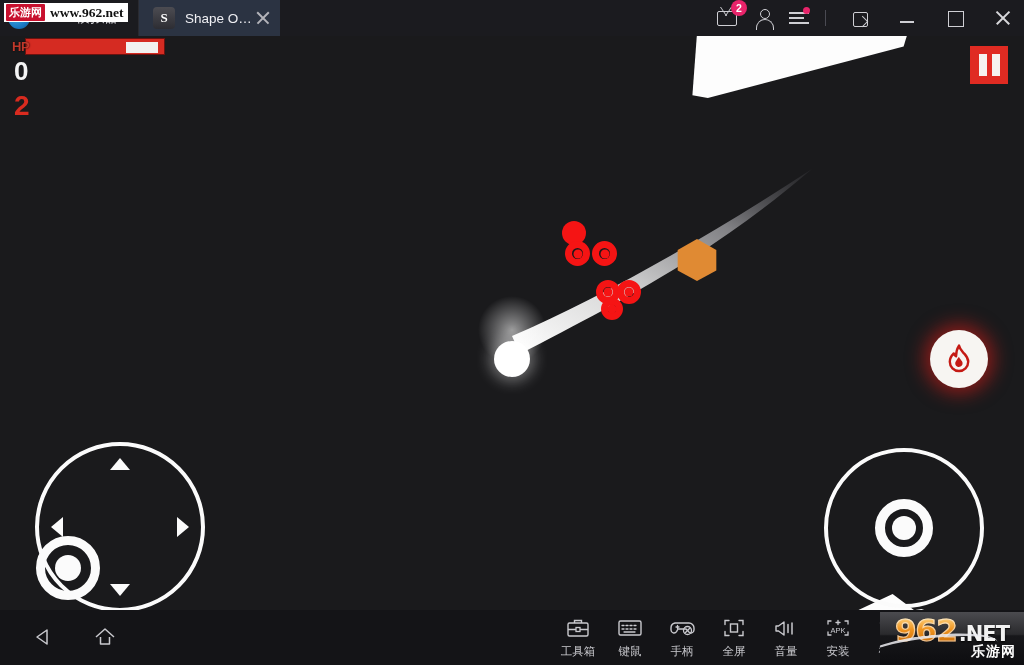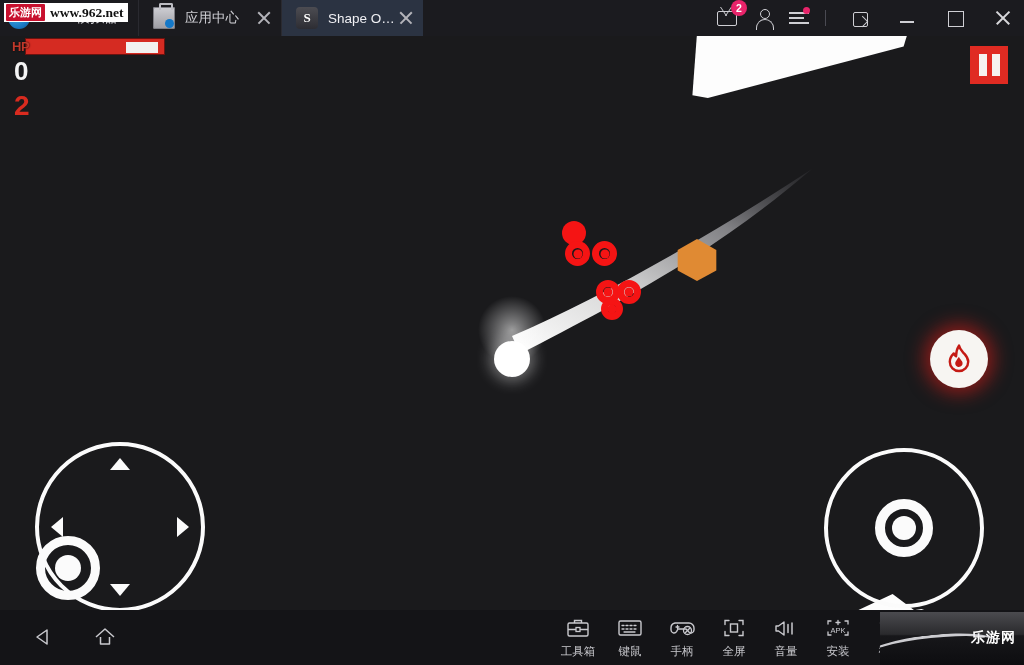--- a/index.html
+++ b/index.html
@@ -420,25 +420,20 @@
 <div id="app">
 
   <div class="titlebar">
 
     <div class="tb-brand">
       <div class="brand-logo"></div>
       <div class="brand-text">MuMu模拟器</div>
     </div>
 
 
-    <div class="tab wide">
-      <div class="tab-icon icon-briefcase"></div>
-      <div class="tab-label">应用中心</div>
-      <div class="tab-close"></div>
-    </div>
 
     <div class="tab active">
       <div class="tab-icon icon-app-s">S</div>
       <div class="tab-label">Shape Of ...</div>
       <div class="tab-close"></div>
     </div>
 
     <div class="tb-spacer"></div>
 
     <div class="tb-tools">
@@ -653,17 +648,21 @@
             <rect x="7" y="3" width="8" height="16" rx="1.5" fill="none" stroke="#c9c9ce" stroke-width="1.4"></rect>
           </svg>
         </span>
         <span class="tlabel">摇</span>
       </div>
 
     </div>
   </div>
 
   <div class="wm-logo">
+    <div class="big">
+      <span class="num">962</span>
+      <span class="net">.NET</span>
+    </div>
     <div class="cn2">乐游网</div>
     <div class="wm-swoosh"></div>
   </div>
 
 </div>
 
 </body></html>

